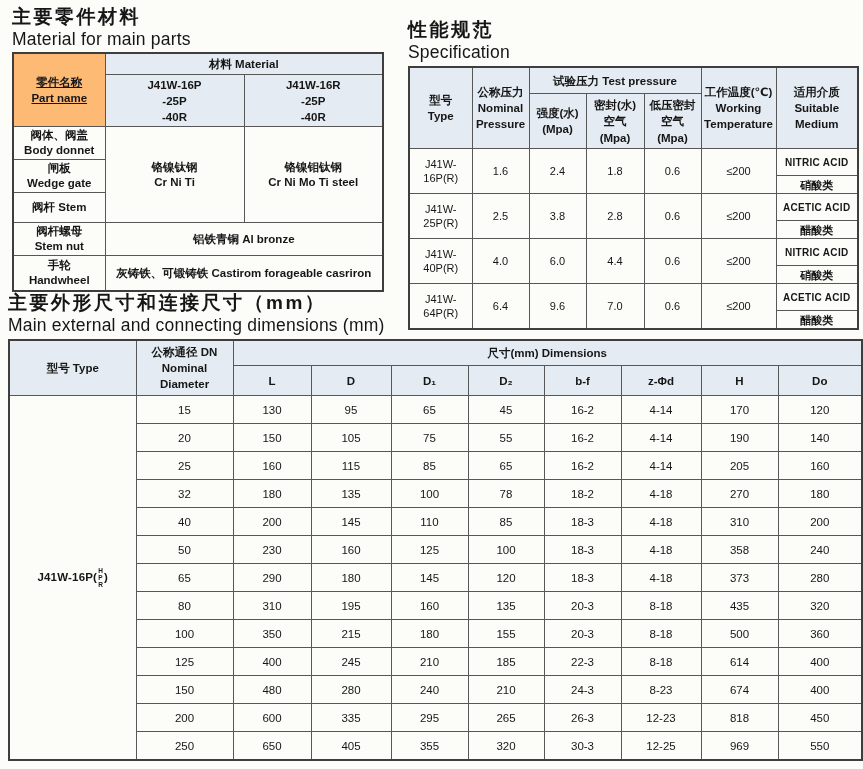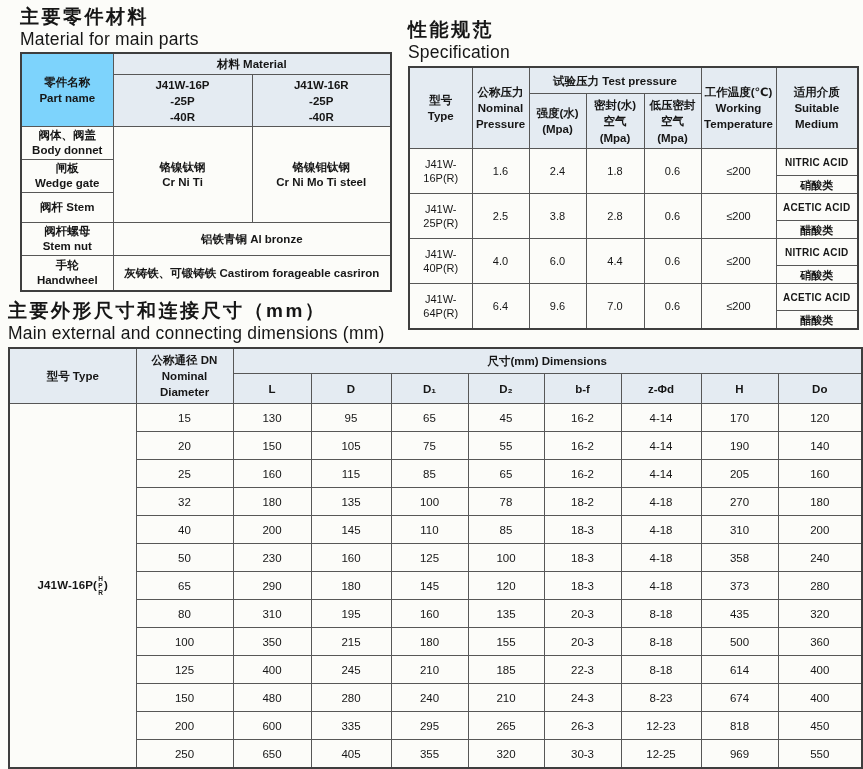--- a/index.html
+++ b/index.html
@@ -6,23 +6,23 @@
   html, body { margin: 0; padding: 0; }
   body {
     width: 863px; height: 769px;
     background: #fcfcf9;
     font-family: "Liberation Sans", "DejaVu Sans", sans-serif;
     color: #161616;
     position: relative;
     overflow: hidden;
   }
   .section { position: absolute; }
-  #material-section { left: 0;   top: 6px;   width: 372px; padding-left: 20px; }
+  #material-section { left: 12px;   top: 6px;   width: 372px; }
   #spec-section     { left: 408px; top: 19px;   width: 455px; }
-  #dims-section     { left: 8px;   top: 292px; width: 853px; margin-top: 8px; }
+  #dims-section     { left: 8px;   top: 292px; width: 853px; }
 
   .title-zh { font-size: 19px; font-weight: bold; letter-spacing: 2.5px; line-height: 1.15; }
   .title-en { font-size: 17.5px; letter-spacing: 0.2px; line-height: 1.15; margin-top: 1px; }
 
   table {
     border-collapse: collapse;
     table-layout: fixed;
     border: 2px solid #3e3e3e;
   }
   th, td {
@@ -31,21 +31,21 @@
     vertical-align: middle;
     white-space: pre-line;
     padding: 1px 2px;
     overflow: hidden;
   }
   th { background: #e4ebf2; font-weight: bold; font-size: 11.5px; line-height: 1.4; }
 
   
   #material-table { width: 370px; margin-top: 3px; }
   #material-table td { font-weight: bold; font-size: 11.5px; line-height: 1.3; }
-  #material-table .tint { background: #7dd3fc; }
+  #material-table .tint { background: #fdba74; text-decoration: underline; }
   .mr1 { height: 22px; } .mr2 { height: 52px; }
   .mr3 { height: 30px; } .mr6 { height: 33px; } .mr7 { height: 35px; margin-top: 13px; }
 
   
   #spec-table { width: 449px; margin-top: 4px; }
   #spec-table td { font-size: 11px; line-height: 1.3; }
   .sh1 { height: 27px; } .sh2 { height: 55px; }
   #spec-table .medium-en { height: 27px; font-weight: bold; font-size: 10px; letter-spacing: 0.3px; }
   #spec-table .medium-zh { height: 18px; font-weight: bold; font-size: 11px; margin-top: 24px; }
 

